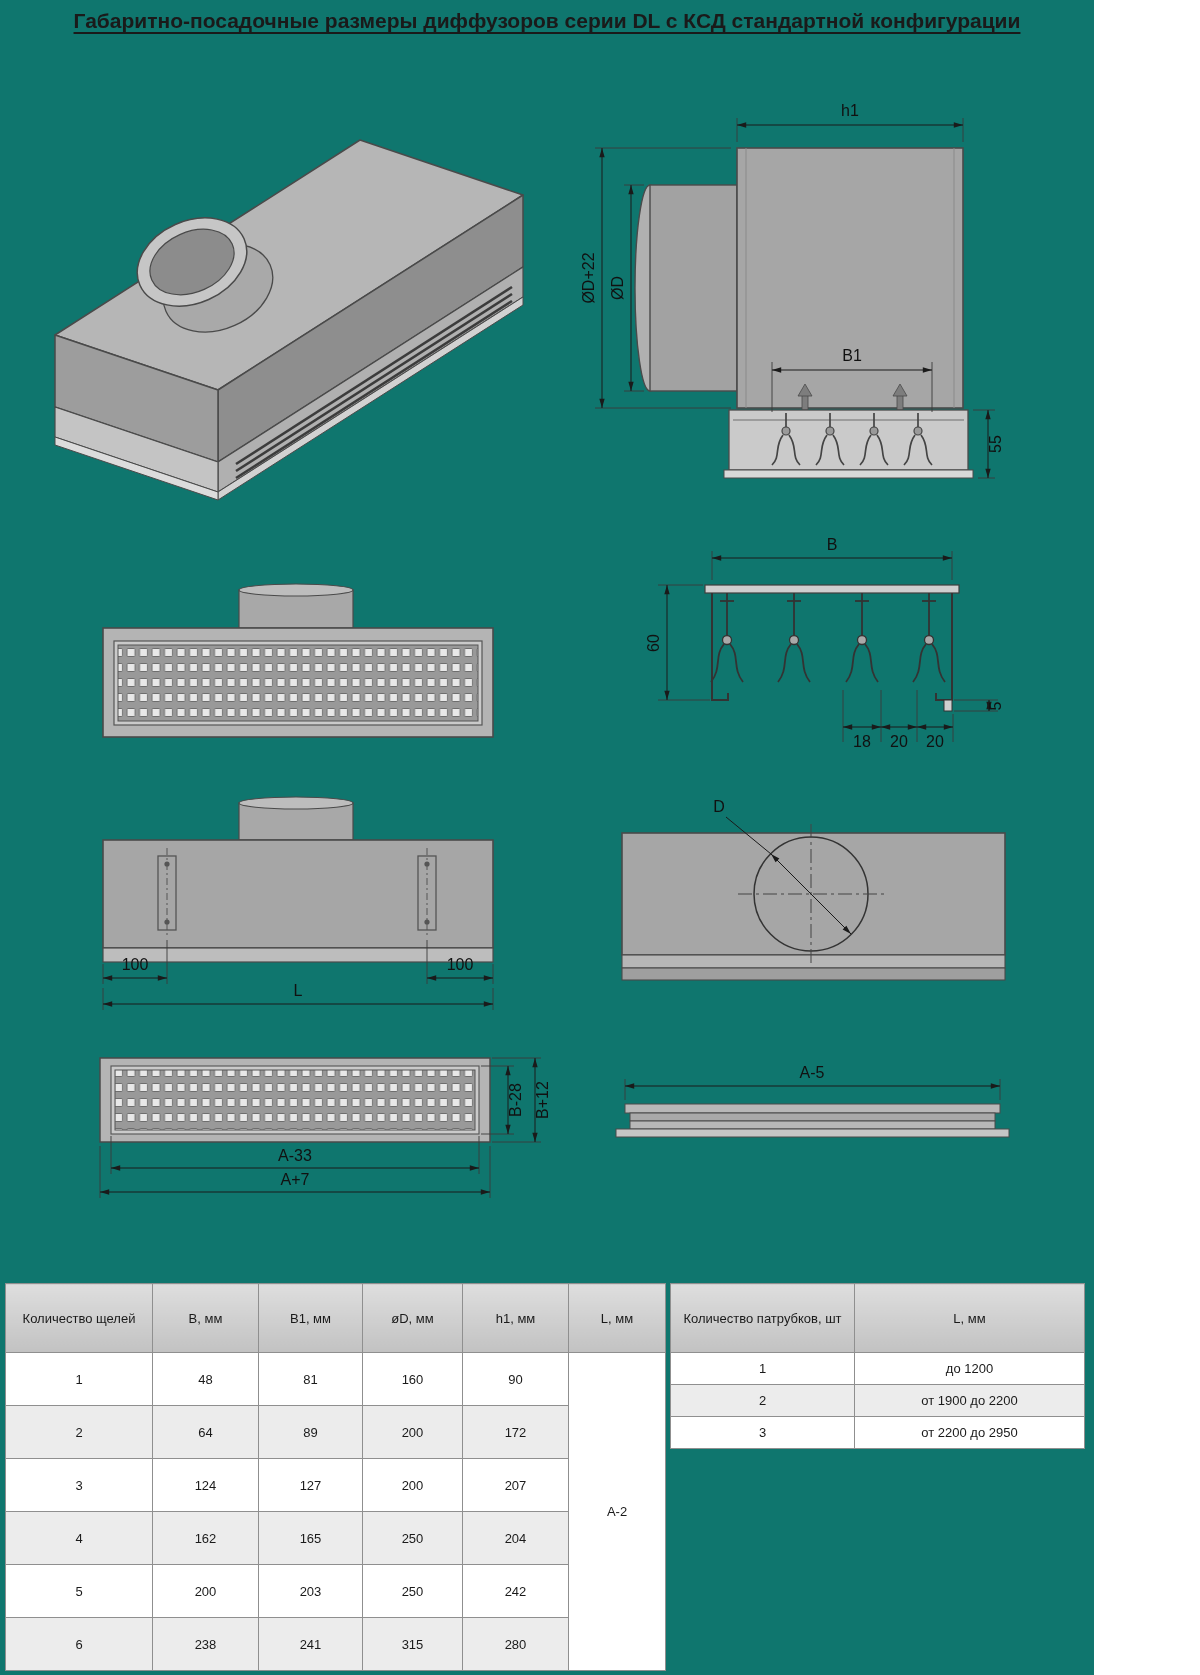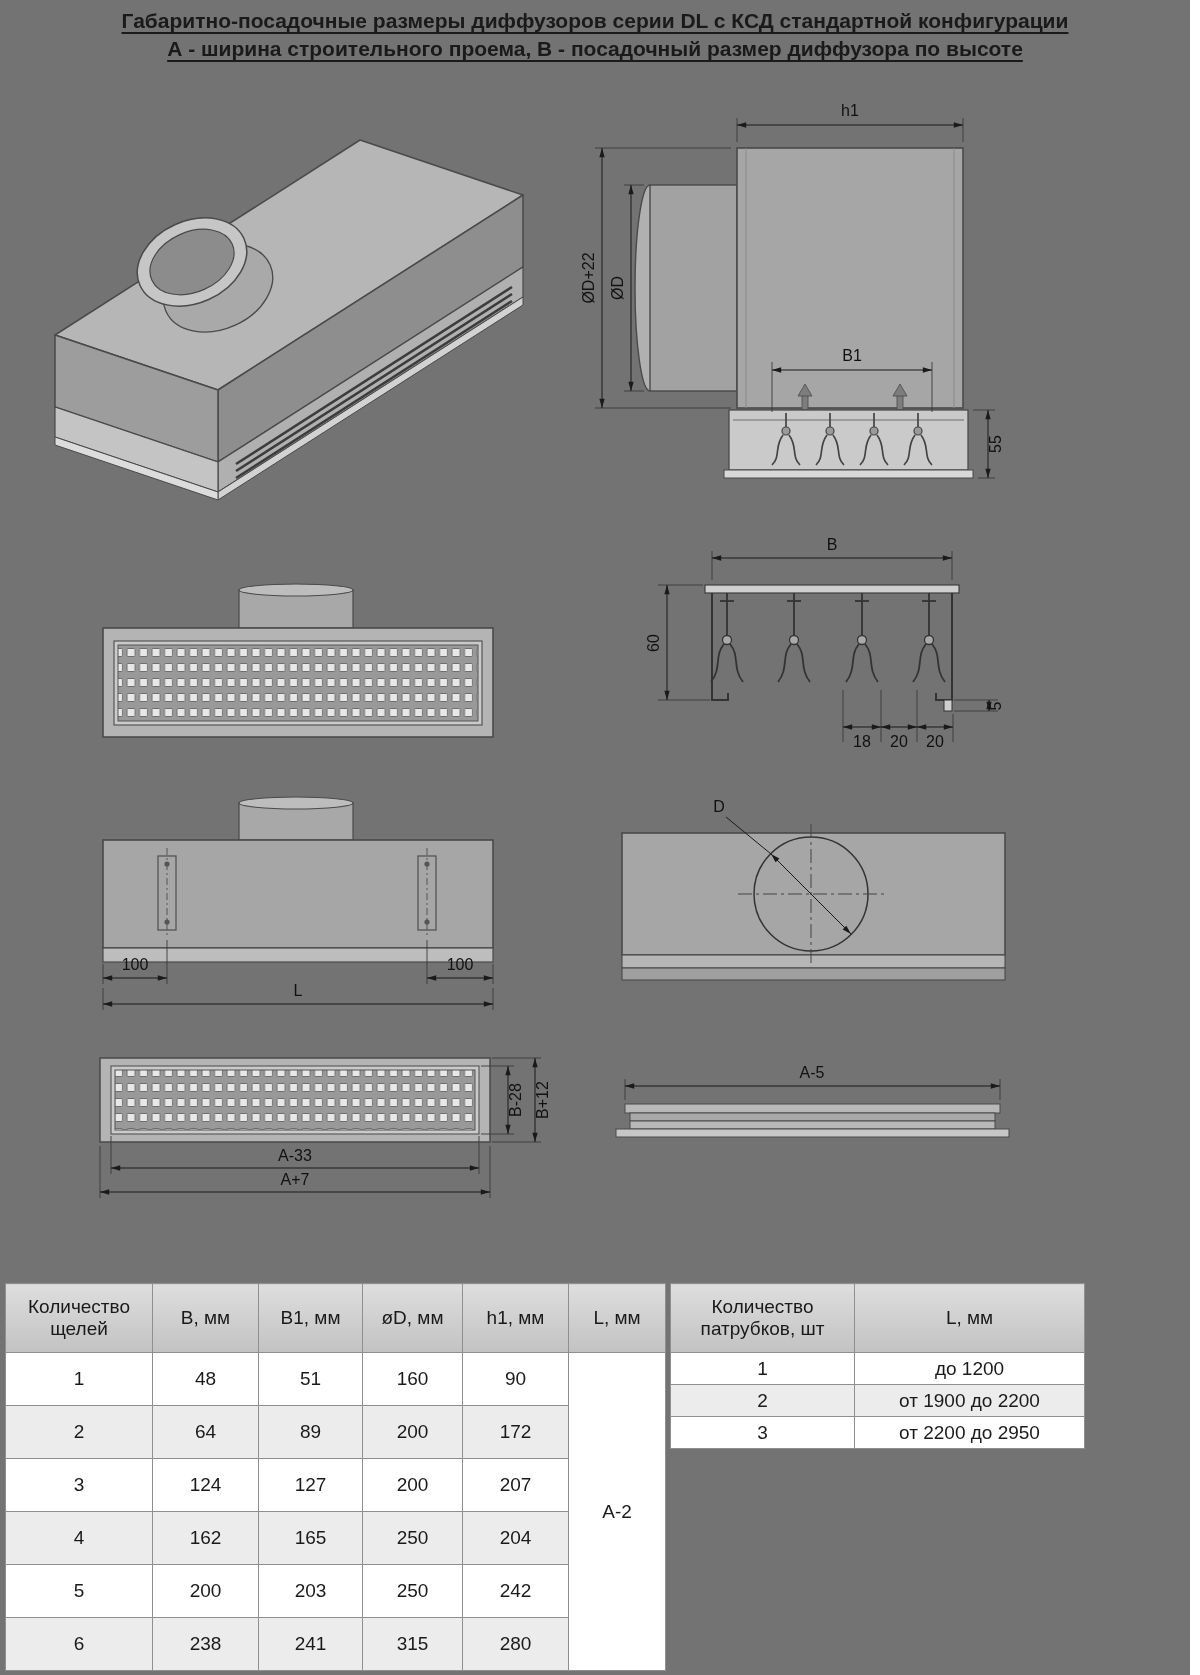--- a/index.html
+++ b/index.html
@@ -1,43 +1,42 @@
 <!DOCTYPE html>
 <html><head>
 <meta charset="utf-8">
 <style>
   html,body{margin:0;padding:0;background:#ffffff;}
-  .page{position:relative;width:1190px;height:1675px;background:#737373;
+  .page{position:relative;width:1094px;height:1675px;background:#0f766e;
         font-family:"Liberation Sans",sans-serif;color:#111;overflow:hidden;}
   .title{position:absolute;top:7px;left:0;width:100%;text-align:center;
          font-size:21px;font-weight:600;line-height:28px;color:#1a1a1a;}
   .title div{text-decoration:underline;text-underline-offset:4px;}
   svg.drawing{position:absolute;top:0;left:0;}
   .ext{stroke:#3a3a3a;stroke-width:0.9;fill:none;}
   .dim{stroke:#1a1a1a;stroke-width:1;fill:none;}
   .dimtext{font-family:"Liberation Sans",sans-serif;font-size:16px;fill:#111;}
   table.tbl{position:absolute;border-collapse:collapse;table-layout:fixed;
-            font-size:19px;color:#1a1a1a;text-align:center;background:#fff;}
+            font-size:13px;color:#1a1a1a;text-align:center;background:#fff;}
   .tbl th,.tbl td{border:1px solid #8f8f8f;padding:2px 4px;vertical-align:middle;}
   .tbl thead th{height:64px;background:linear-gradient(#dedede,#c2c2c2);font-weight:400;}
   .main-tbl{left:5px;top:1283px;width:660px;}
   .main-tbl tbody td{height:48px;}
   .right-tbl{left:670px;top:1283px;width:414px;}
   .right-tbl tbody td{height:27px;}
   .tbl tbody tr:nth-child(even) td{background:#ececec;}
   .tbl tbody td.merged{background:#ffffff;margin-top:16px;}
 </style>
 </head>
 <body>
 
 <div class="page">
 
   <div class="title">
     <div>Габаритно-посадочные размеры диффузоров серии DL с КСД стандартной конфигурации</div>
-    <div>А - ширина строительного проема, В - посадочный размер диффузора по высоте</div>
   </div>
 
   <svg class="drawing" width="1200" height="1260" viewBox="0 0 1200 1260" xmlns="http://www.w3.org/2000/svg">
     <defs>
       <marker id="arr" viewBox="0 0 12 12" refX="11" refY="6" markerWidth="11" markerHeight="11" orient="auto-start-reverse">
         <path d="M1,3.1 L11,6 L1,8.9 Z" fill="#1a1a1a"></path>
       </marker>
       <pattern id="grille" width="12.5" height="15" patternUnits="userSpaceOnUse">
         <rect width="12.5" height="15" fill="#999999"></rect>
         <rect x="2" y="3.5" width="8" height="8" rx="1" fill="#e8e8e8" stroke="#5a5a5a" stroke-width="0.8"></rect>
@@ -263,21 +262,21 @@
         <th>B1, мм</th>
         <th>øD, мм</th>
         <th>h1, мм</th>
         <th>L, мм</th>
       </tr>
     </thead>
     <tbody>
       <tr>
         <td>1</td>
         <td>48</td>
-        <td>51</td>
+        <td>81</td>
         <td>160</td>
         <td>90</td>
         <td class="merged" rowspan="6">А-2</td>
       </tr>
       <tr>
         <td>2</td>
         <td>64</td>
         <td>89</td>
         <td>200</td>
         <td>172</td>

